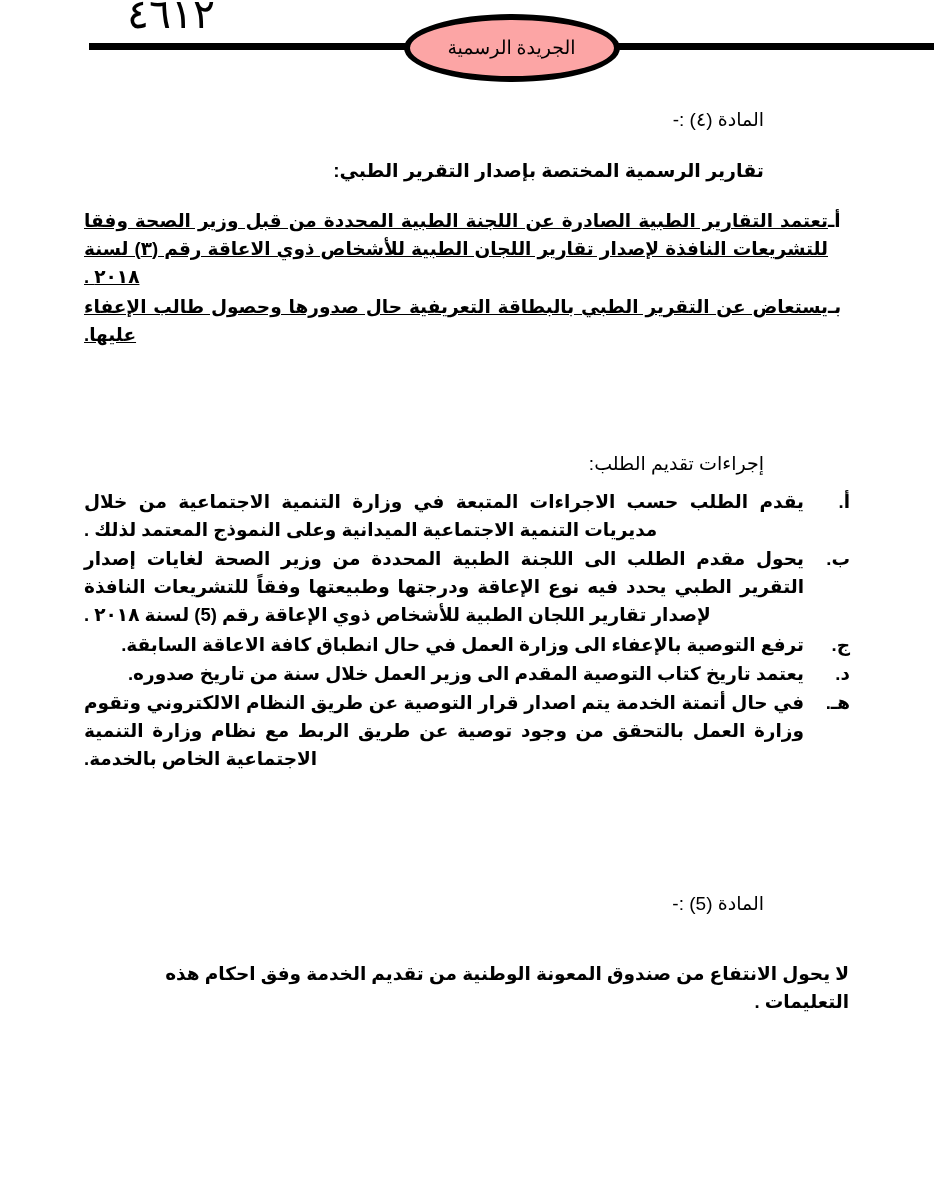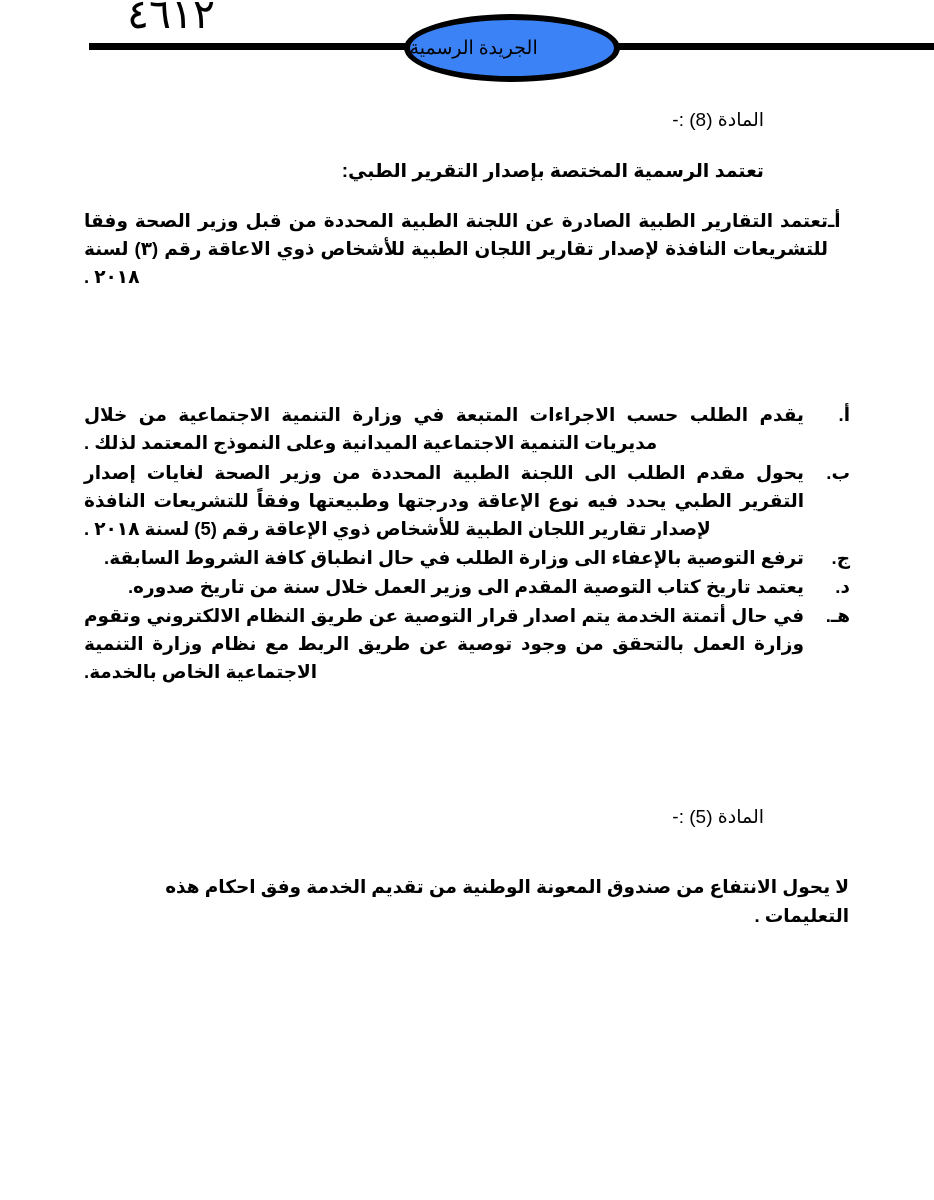--- a/index.html
+++ b/index.html
@@ -45,25 +45,25 @@
   }
   .header-oval {
     position: absolute;
     top: 14px;
     left: 50%;
     transform: translateX(-50%);
     width: 216px;
     height: 68px;
     border: 6px solid #000000;
     border-radius: 50%;
-    background: #3b82f6;
+    background: #fca5a5;
     box-sizing: border-box;
     display: flex;
     align-items: center;
-    justify-content: flex-end;
+    justify-content: center;
     z-index: 2;
   }
   .header-oval-label {
     font-size: 19px;
     font-weight: 400;
     line-height: 1;
     padding-bottom: 2px;
   }
 
   
@@ -103,20 +103,21 @@
     line-height: 1.55;
     margin: 1px;
     direction: rtl;
   }
 
   
   .dash-list {
     list-style: none;
     margin: 0;
     padding: 0;
+    text-decoration: underline;
   }
   .dash-item {
     display: block;
     margin: 0 0 2px 0;
     padding: 0 22px 0 0;
     text-indent: -22px;
     font-family: "Liberation Sans", "DejaVu Sans", sans-serif;
     font-size: 18.5px;
     font-weight: 700;
     line-height: 1.52;
@@ -178,49 +179,53 @@
   <div class="page-number">٤٦١٢</div>
   <div class="header-rule"></div>
   <div class="header-oval">
     <span class="header-oval-label">الجريدة الرسمية</span>
   </div>
 </div>
 
 <div class="doc-body">
 
   <div class="gap-xs"></div>
-  <div class="article-heading">المادة (8) :-</div>
+  <div class="article-heading">المادة (٤) :-</div>
 
   <div class="gap-sm"></div>
-  <div class="article-subtitle">تعتمد الرسمية المختصة بإصدار التقرير الطبي:</div>
+  <div class="article-subtitle">تقارير الرسمية المختصة بإصدار التقرير الطبي:</div>
 
   <div class="gap-sm"></div>
   <ul class="dash-list">
     <li class="dash-item">
       <span class="mk">أـ</span><span>تعتمد التقارير الطبية الصادرة عن اللجنة الطبية المحددة من قبل وزير الصحة وفقا للتشريعات النافذة لإصدار تقارير اللجان الطبية للأشخاص ذوي الاعاقة رقم (٣) لسنة ٢٠١٨ .</span>
     </li>
+    <li class="dash-item">
+      <span class="mk">بـ</span><span>يستعاض عن التقرير الطبي بالبطاقة التعريفية حال صدورها وحصول طالب الإعفاء عليها.</span>
+    </li>
   </ul>
 
   <div class="gap-xl"></div>
 
   <div class="gap-sm"></div>
+  <div class="article-subtitle plain">إجراءات تقديم الطلب:</div>
 
   <div class="gap-xs"></div>
   <ul class="col-list">
     <li class="col-item">
       <span class="mk">أ.</span>
       <span class="tx">يقدم الطلب حسب الاجراءات المتبعة في وزارة التنمية الاجتماعية من خلال مديريات التنمية الاجتماعية الميدانية  وعلى النموذج المعتمد لذلك .</span>
     </li>
     <li class="col-item">
       <span class="mk">ب.</span>
       <span class="tx">يحول مقدم الطلب الى اللجنة الطبية المحددة من وزير الصحة لغايات إصدار التقرير الطبي يحدد فيه نوع الإعاقة ودرجتها وطبيعتها وفقاً للتشريعات النافذة لإصدار تقارير اللجان الطبية للأشخاص ذوي الإعاقة رقم (5) لسنة ٢٠١٨ .</span>
     </li>
     <li class="col-item single">
       <span class="mk">ج.</span>
-      <span class="tx">ترفع التوصية بالإعفاء الى وزارة الطلب  في حال انطباق كافة الشروط السابقة.</span>
+      <span class="tx">ترفع التوصية بالإعفاء الى وزارة العمل  في حال انطباق كافة الاعاقة السابقة.</span>
     </li>
     <li class="col-item single">
       <span class="mk">د.</span>
       <span class="tx">يعتمد تاريخ كتاب التوصية المقدم الى وزير العمل خلال سنة من تاريخ صدوره.</span>
     </li>
     <li class="col-item">
       <span class="mk">هـ.</span>
       <span class="tx">في حال أتمتة الخدمة يتم اصدار قرار التوصية عن طريق النظام الالكتروني وتقوم وزارة العمل بالتحقق من وجود توصية عن طريق الربط مع نظام وزارة التنمية الاجتماعية الخاص بالخدمة.</span>
     </li>
   </ul>

